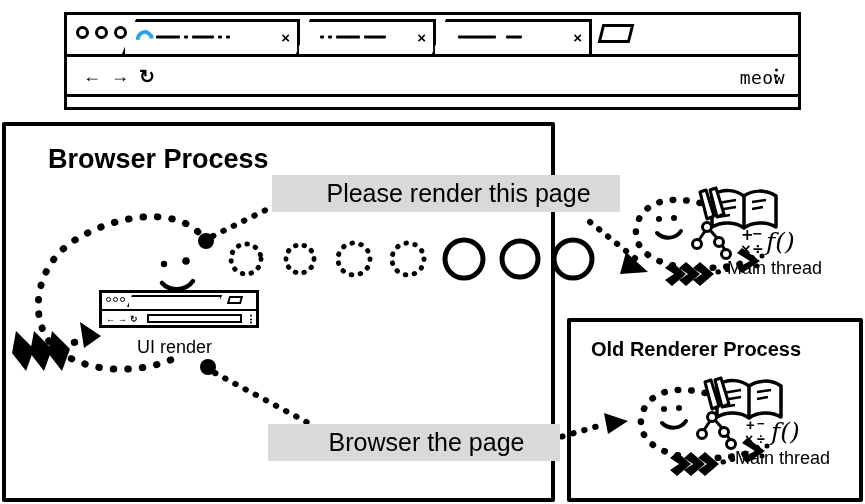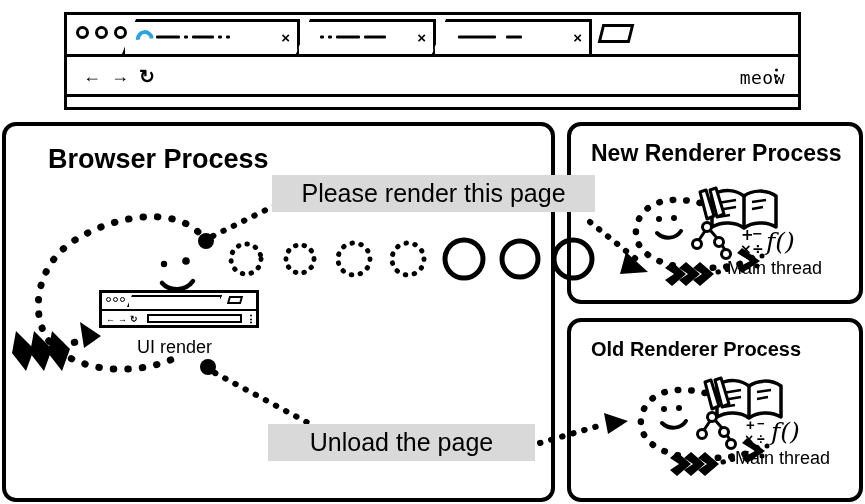--- a/index.html
+++ b/index.html
@@ -39,33 +39,33 @@
      font-size:18px;font-weight:bold;line-height:1;}
   .nav-back{left:16px;} .nav-fwd{left:44px;} .nav-rel{left:72px;font-size:19px;}
   .urlbar{position:absolute;left:102px;top:7px;right:52px;height:22px;
      border:3px solid #000;background:#fff;box-sizing:border-box;
      display:flex;align-items:center;padding-left:8px;font-size:15px;}
   .kebab{position:absolute;right:20px;top:50%;transform:translateY(-50%);
      display:flex;flex-direction:column;gap:3px;}
   .kebab i{width:3px;height:3px;background:#000;border-radius:50%;display:block;}
 
   
-  .panel{position:absolute;border:4px solid #000;border-radius:14px;
+  .panel{position:absolute;border:4px solid #000;border-radius:2px;
      background:#fff;box-sizing:border-box;}
   .p-browser{left:2px;top:122px;width:553px;height:380px;}
   .p-new{left:567px;top:122px;width:296px;height:182px;}
   .p-old{left:567px;top:318px;width:296px;height:184px;}
   .ptitle{position:absolute;font-weight:bold;white-space:nowrap;}
   .p-browser .ptitle{left:42px;top:18px;font-size:27px;}
   .p-new .ptitle{left:20px;top:14px;font-size:23px;}
   .p-old .ptitle{left:20px;top:16px;font-size:20px;}
 
   
   .callout{position:absolute;background:#D9D9D9;display:flex;align-items:center;
-     justify-content:center;font-size:25px;white-space:nowrap;}
+     justify-content:center;font-size:25px;white-space:nowrap;padding-left:25px;}
   .c-render{left:272px;top:175px;width:323px;height:37px;}
   .c-unload{left:268px;top:424px;width:267px;height:37px;}
 
   
   #art{position:absolute;left:0;top:0;width:865px;height:504px;
        pointer-events:none;overflow:visible;}
 
   
   .lbl{position:absolute;font-size:18px;white-space:nowrap;text-align:center;}
   .lbl-ui{left:137px;top:337px;}
@@ -153,23 +153,20 @@
           <i></i>
           <i></i>
       </div>
     </div>
   </div>
 
   <div class="panel p-browser">
     <div class="ptitle">Browser Process</div>
   </div>
 
-  <div class="panel p-new">
-    <div class="ptitle">New Renderer Process</div>
-  </div>
 
   <div class="panel p-old">
     <div class="ptitle">Old Renderer Process</div>
   </div>
 
   <svg id="art" viewBox="0 0 865 504">
     <defs>
 
       <marker id="arrowT" viewBox="0 0 10 10" refX="6" refY="5" markerWidth="6" markerHeight="6" orient="auto-start-reverse">
         <path d="M0,0 L10,5 L0,10 z" fill="#000"></path>
@@ -353,20 +350,20 @@
           <i></i>
           <i></i>
       </div>
     </div>
   </div>
 
   <div class="callout c-render">
     <span>Please render this page</span>
   </div>
   <div class="callout c-unload">
-    <span>Unload the page</span>
+    <span>Browser the page</span>
   </div>
 
   <div class="lbl lbl-ui">UI render</div>
   <div class="lbl lbl-mt1">Main thread</div>
   <div class="lbl lbl-mt2">Main thread</div>
 
 </div>
 
 </body></html>

